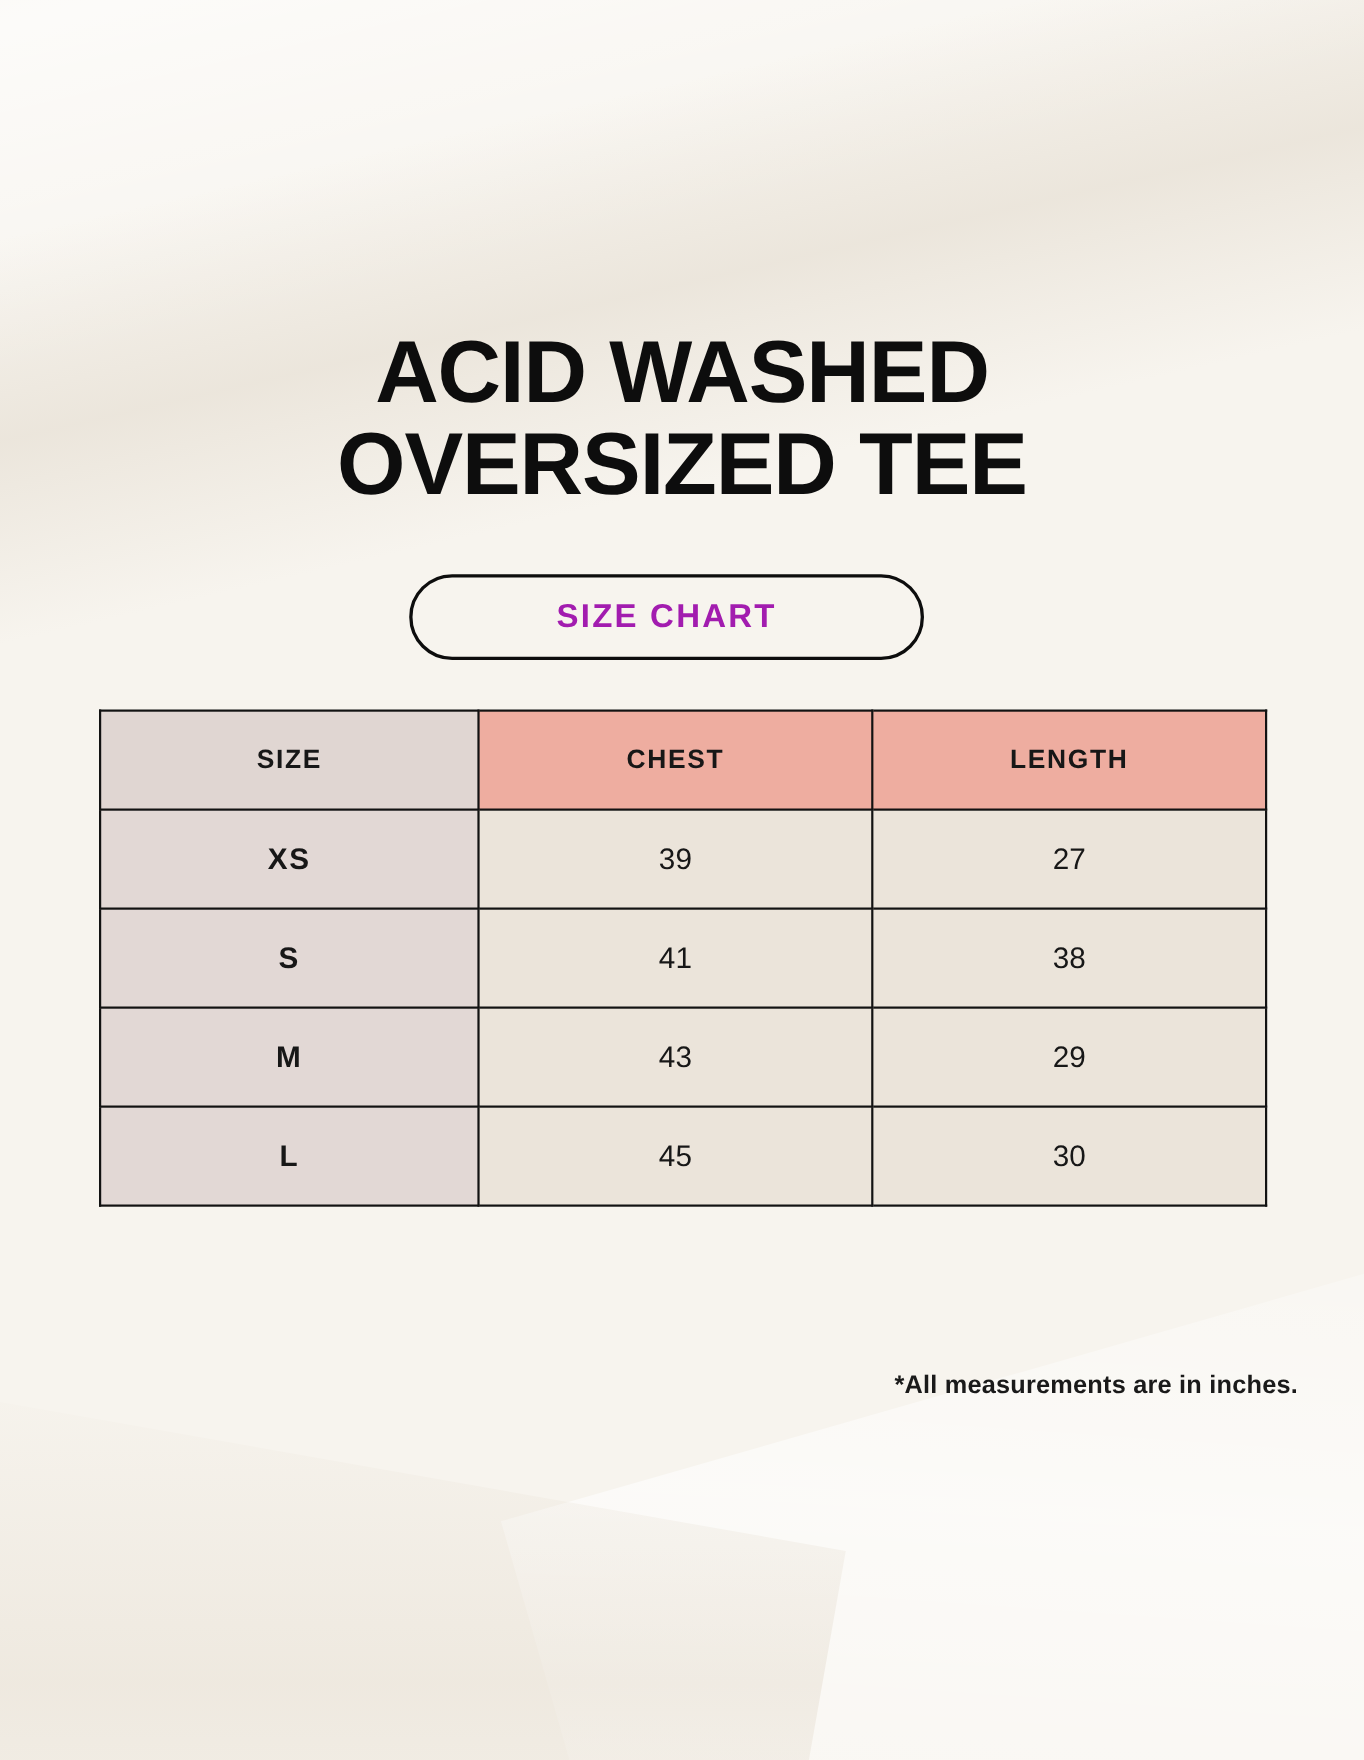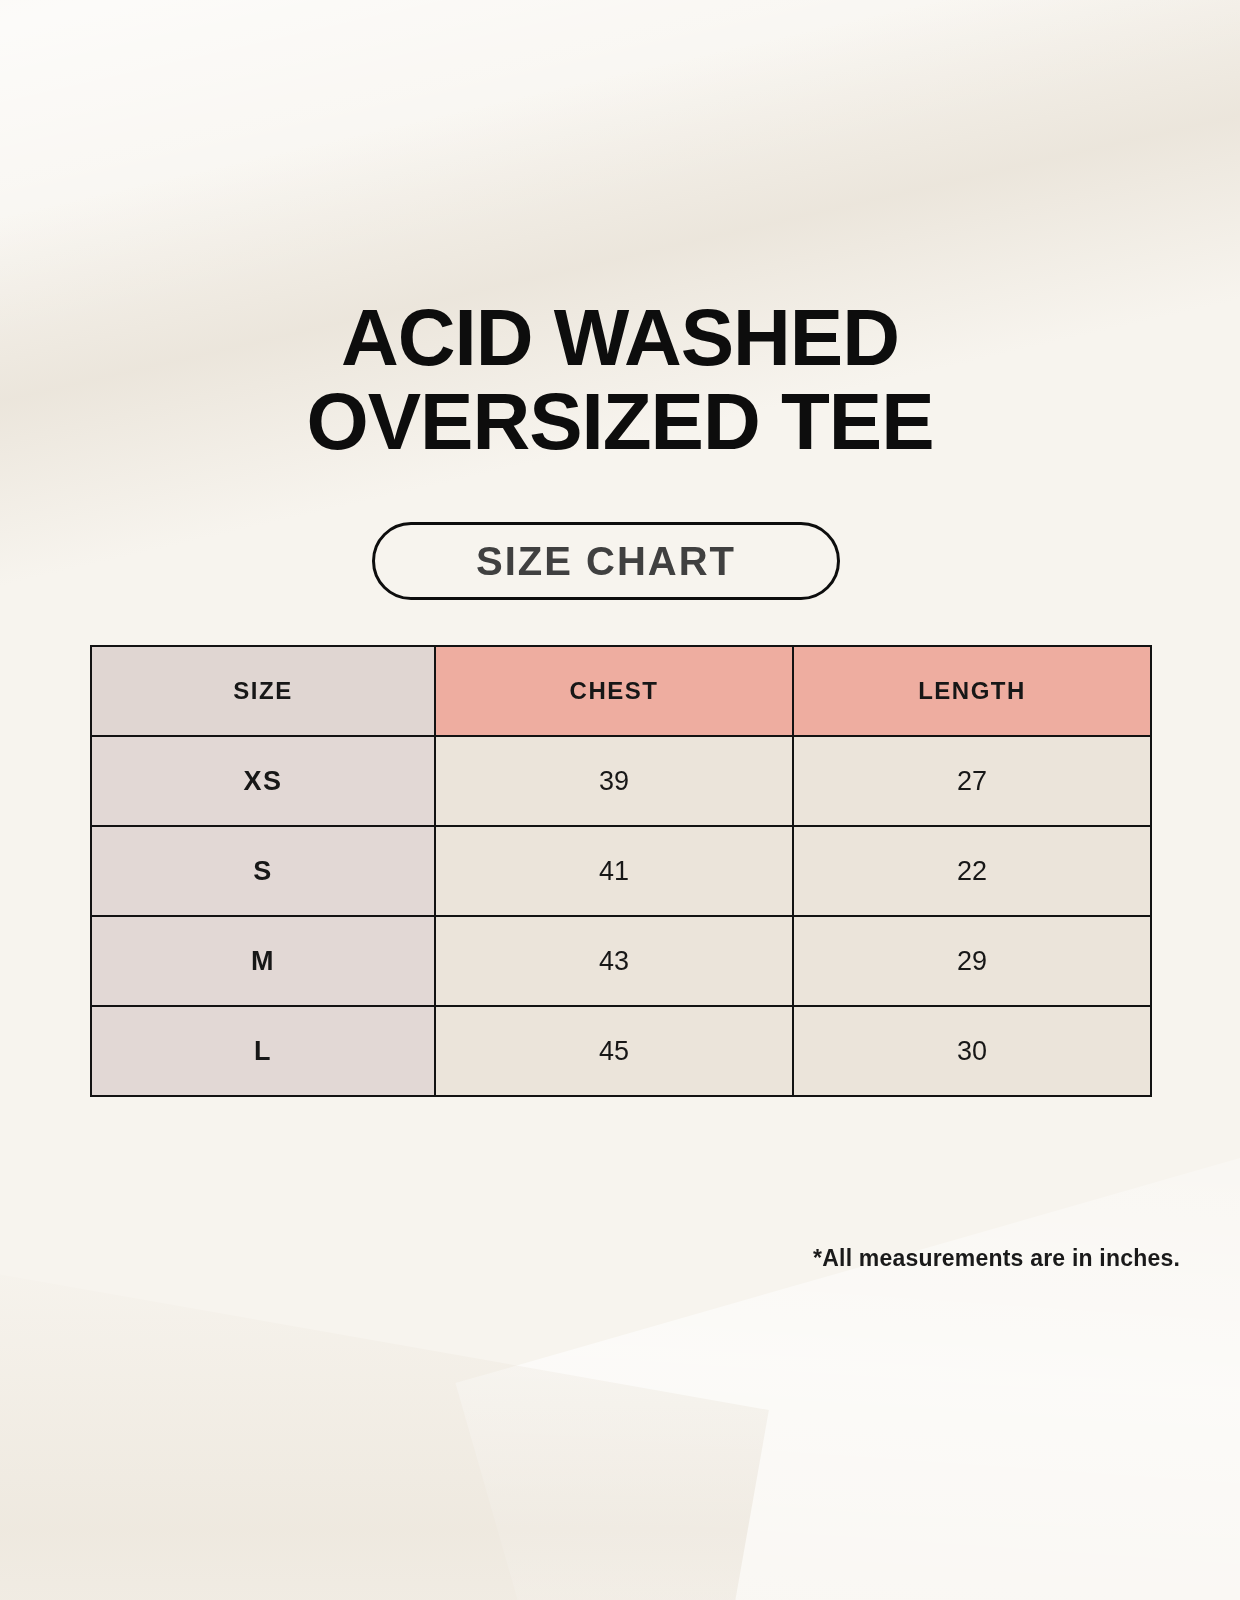--- a/index.html
+++ b/index.html
@@ -84,24 +84,24 @@
     top: 522px;
     left: 372px;
     width: 468px;
     height: 78px;
     box-sizing: border-box;
     border: 3px solid #0d0d0d;
     border-radius: 40px;
     display: flex;
     align-items: center;
     justify-content: center;
-    font-size: 40px;
+    font-size: 30px;
     font-weight: bold;
     letter-spacing: 2px;
-    color: #404040;
+    color: #a21caf;
     background: transparent;
   }
 
   .table-wrap {
     position: absolute;
     top: 645px;
     left: 90px;
     width: 1060px;
   }
 
@@ -188,21 +188,21 @@
       </thead>
       <tbody>
         <tr>
           <td class="size-cell">XS</td>
           <td class="val-cell">39</td>
           <td class="val-cell">27</td>
         </tr>
         <tr>
           <td class="size-cell">S</td>
           <td class="val-cell">41</td>
-          <td class="val-cell">22</td>
+          <td class="val-cell">38</td>
         </tr>
         <tr>
           <td class="size-cell">M</td>
           <td class="val-cell">43</td>
           <td class="val-cell">29</td>
         </tr>
         <tr>
           <td class="size-cell">L</td>
           <td class="val-cell">45</td>
           <td class="val-cell">30</td>

